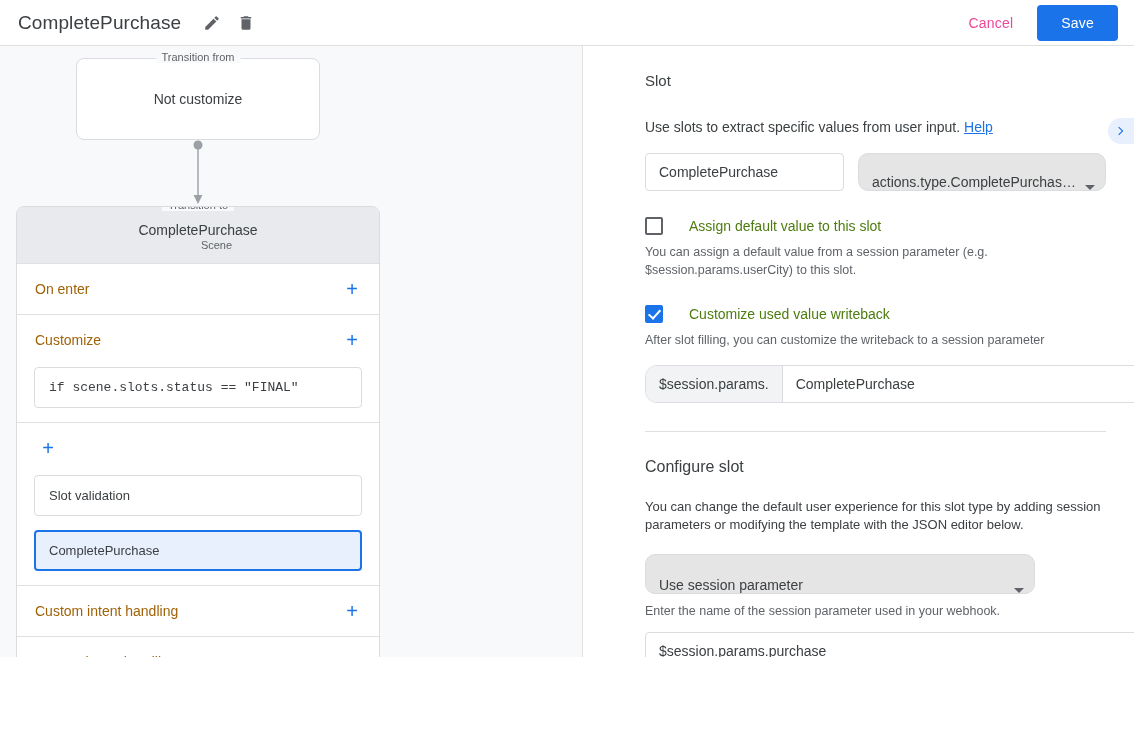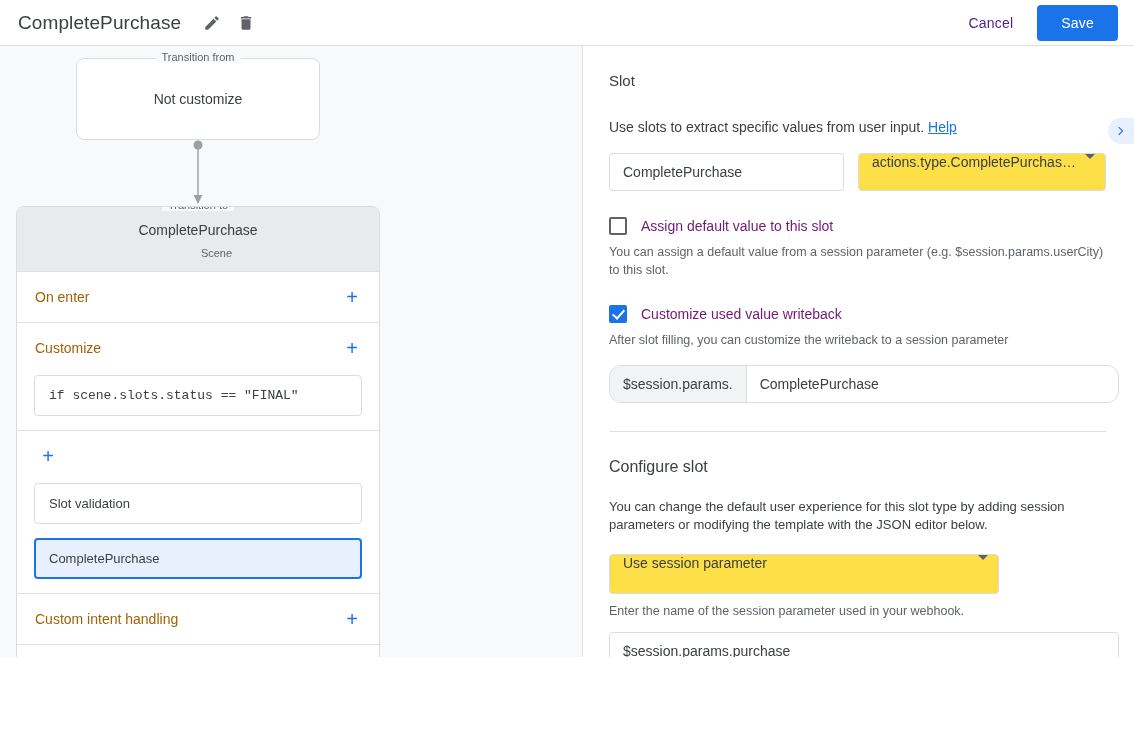--- a/index.html
+++ b/index.html
@@ -40,21 +40,21 @@
     align-items: center;
     justify-content: center;
     border-radius: 50%;
     cursor: pointer;
     margin-right: 4px;
   }
   .icon-btn svg { display: block; }
   .topbar-spacer { flex: 1; }
   .cancel-btn {
     font-size: 14px;
-    color: #4c1d95;
+    color: #ec4899;
     font-weight: 500;
     padding: 8px 14px;
     border-radius: 4px;
     cursor: pointer;
     background: transparent;
     border: none;
     letter-spacing: .2px;
   }
   .save-btn {
     background: #1a73e8;
@@ -68,20 +68,21 @@
     margin-left: 10px;
     cursor: pointer;
     letter-spacing: .2px;
   }
 
   
   .body {
     flex: 1;
     display: flex;
     min-height: 0;
+    gap: 36px;
   }
   .left-pane {
     width: 583px;
     min-width: 583px;
     background: #f8f9fa;
     border-right: 1px solid #e0e0e0;
     position: relative;
     overflow: hidden;
   }
   .right-pane {
@@ -158,21 +159,21 @@
     color: #5f6368;
   }
   .scene-title {
     font-size: 14px;
     color: #3c4043;
     line-height: 18px;
   }
   .scene-sub {
     font-size: 11px;
     color: #5f6368;
-    margin-top: 8px;
+    margin-top: 0;
     padding-left: 37px;
   }
   .section {
     border-top: 1px solid #e0e0e0;
   }
   .section-head {
     display: flex;
     align-items: center;
     padding: 0 14px 0 18px;
     height: 50px;
@@ -235,27 +236,27 @@
     padding: 0 13px;
     font-size: 14px;
     color: #3c4043;
     background: #fff;
     overflow: hidden;
     white-space: nowrap;
   }
   .select-field {
     height: 38px;
     border: 1px solid #dadce0;
-    border-radius: 4px;
-    display: flex;
-    align-items: flex-start;
+    border-radius: 10px;
+    display: flex;
+    align-items: flex-end;
     padding: 0 10px 0 13px;
     font-size: 14px;
     color: #3c4043;
-    background: #fde047;
+    background: #e5e5e5;
     cursor: pointer;
   }
   .select-field .val {
     flex: 1;
     overflow: hidden;
     text-overflow: ellipsis;
     white-space: nowrap;
   }
   .caret {
     width: 0; height: 0;
@@ -286,22 +287,23 @@
     content: "";
     position: absolute;
     left: 4px; top: 0px;
     width: 5px; height: 10px;
     border: solid #fff;
     border-width: 0 2px 2px 0;
     transform: rotate(42deg);
   }
   .checkrow .lbl {
     font-size: 14px;
-    color: #701a75;
+    color: #4d7c0f;
     font-weight: 500;
+    margin-left: 12px;
   }
   .hint {
     font-size: 12.5px;
     color: #5f6368;
     line-height: 18px;
     margin-top: 8px;
     max-width: 520px;
   }
   .prefix-field {
     display: flex;

